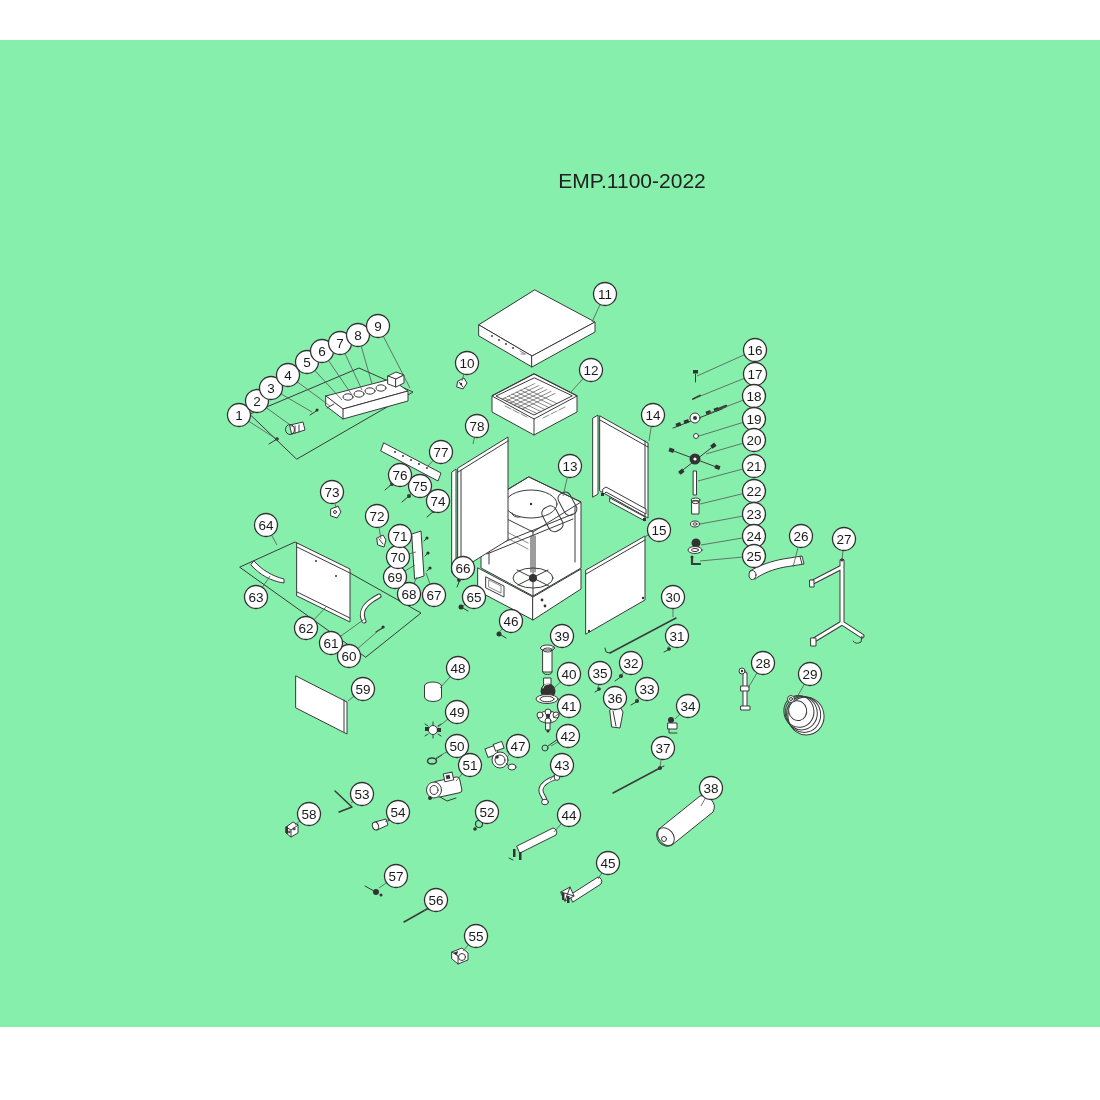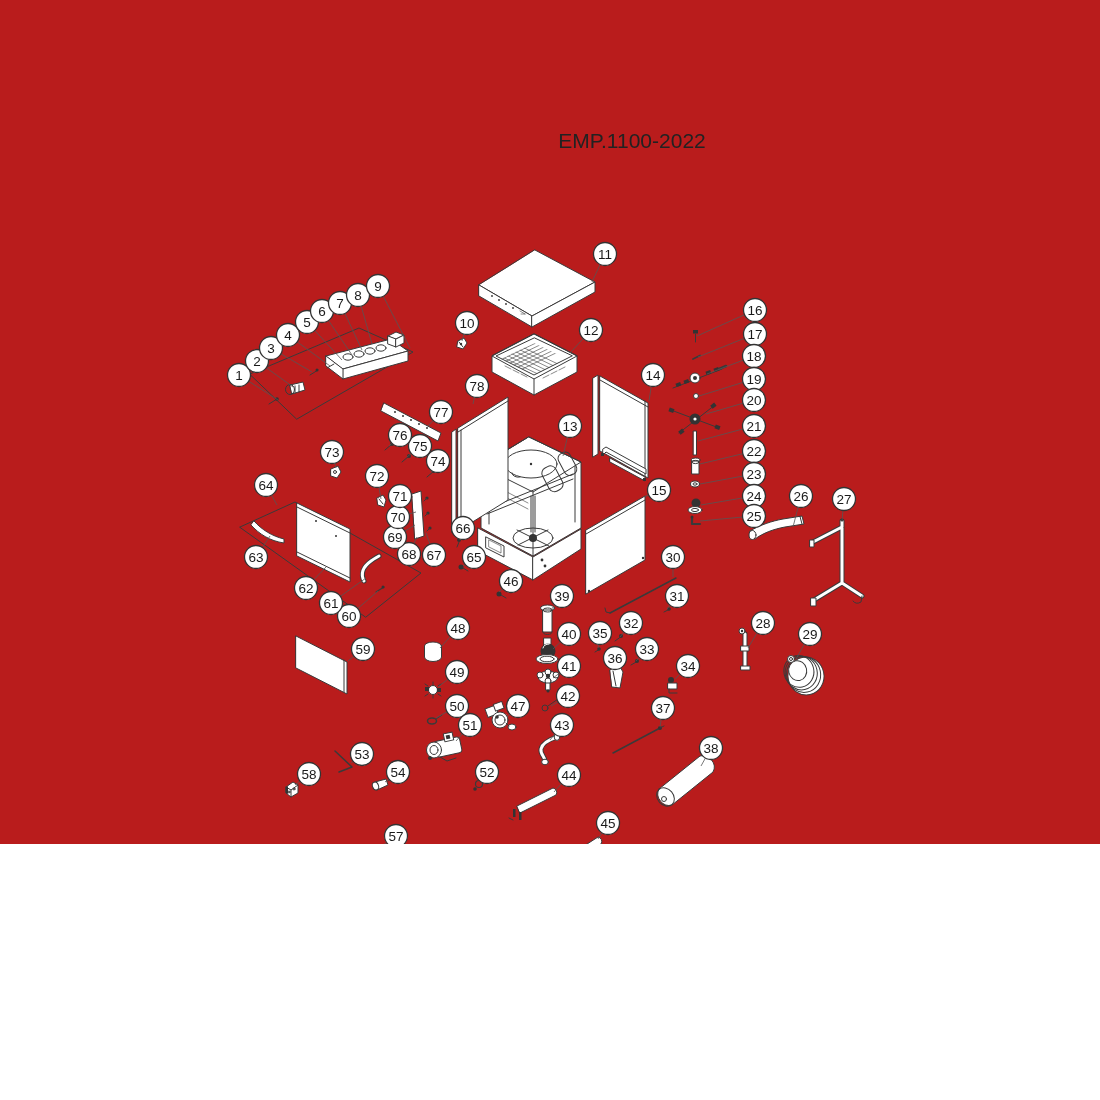--- a/index.html
+++ b/index.html
@@ -1,16 +1,16 @@
 <!DOCTYPE html>
 <html><head>
 <meta charset="utf-8">
 <style>
   html,body{margin:0;padding:0;background:#fff;}
-  #stage{position:relative;width:1100px;height:844px;background:#b91c1c;font-family:"Liberation Sans",sans-serif;}
+  #stage{position:relative;width:1100px;height:987px;background:#86efac;font-family:"Liberation Sans",sans-serif;margin-top:40px;}
   svg{display:block;}
   .ln{stroke:#3a3a3a;fill:none;stroke-width:1;stroke-linecap:round;stroke-linejoin:round;}
   .fw{fill:#ffffff;}
   .fd{fill:#333333;stroke:none;}
   .thin{stroke-width:.6;}
   .tubeO{stroke:#3a3a3a;stroke-width:5;fill:none;stroke-linecap:round;stroke-linejoin:round;}
   .tubeI{stroke:#ffffff;stroke-width:3;fill:none;stroke-linecap:round;stroke-linejoin:round;}
   .leader{stroke:#555555;stroke-width:.8;fill:none;}
   .balloon{fill:#ffffff;stroke:#333333;stroke-width:1.3;}
   .balloon-num{font-family:"Liberation Sans",sans-serif;font-size:13.5px;fill:#1a1a1a;text-anchor:middle;dominant-baseline:central;}

